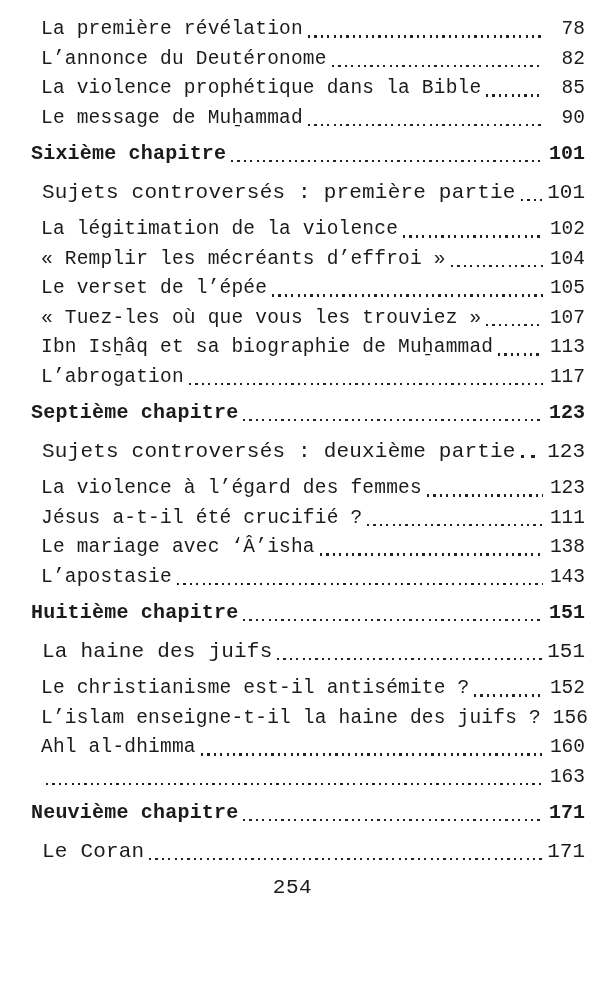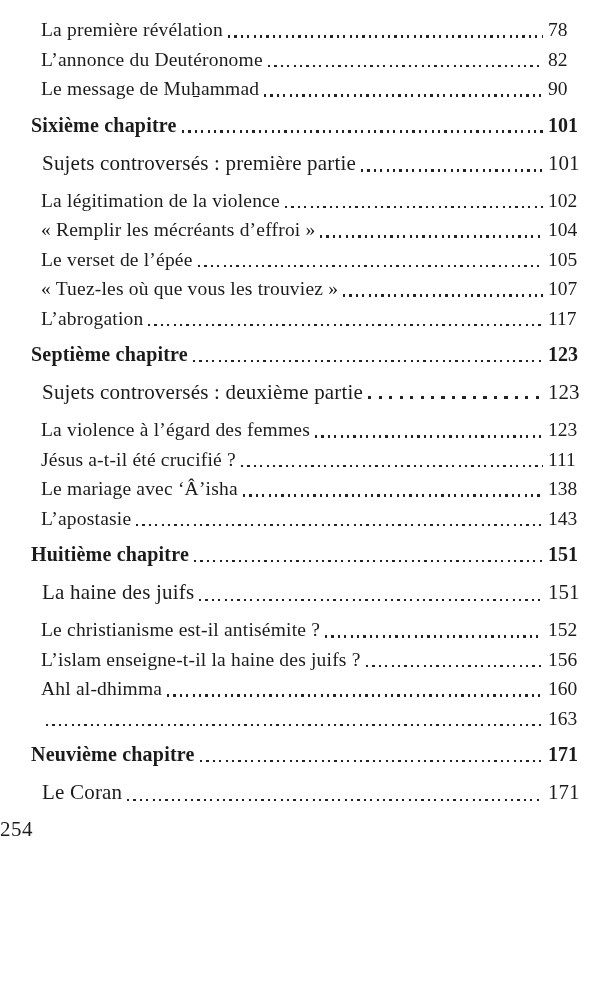--- a/index.html
+++ b/index.html
@@ -2,21 +2,21 @@
 <html><head>
 <meta charset="utf-8">
 <style>
   html, body { margin: 0; padding: 0; background: #ffffff; }
   .page {
     position: relative;
     width: 613px;
     height: 1002px;
     box-sizing: border-box;
     background: #ffffff;
-    font-family: Liberation Serif, serif;
+    font-family: Liberation Mono, monospace;
     color: #1b1b1b;
     padding: 15px 28px 0 0;
     overflow: hidden;
   }
   .row { display: flex; align-items: baseline; }
   .row--sub {
     padding-left: 41px;
     font-size: 19.5px;
     line-height: 29.5px;
   }
@@ -43,41 +43,47 @@
       to right, #232323 0, #232323 2.2px,
       transparent 2.2px, transparent 6.4px);
   }
   .leader--wide {
     height: 3px;
     margin-bottom: 9px;
     background-image: repeating-linear-gradient(
       to right, #232323 0, #232323 3px,
       transparent 3px, transparent 10.5px);
   }
-  .pg { min-width: 37px; text-align: left; white-space: nowrap; }
+  .pg { min-width: 37px; text-align: right; white-space: nowrap; }
   .footer {
+    text-align: center;
     font-size: 21px;
     margin-top: 9px;
     letter-spacing: 0.5px;
   }
 </style>
 </head>
 <body>
 
 <div class="page">
   <div id="toc-list">
       <div class="row row--sub">
     <span class="title">La première révélation</span>
     <span class="leader"></span>
     <span class="pg">78</span>
   </div>
       <div class="row row--sub">
     <span class="title">L’annonce du Deutéronome</span>
     <span class="leader"></span>
     <span class="pg">82</span>
+  </div>
+      <div class="row row--sub">
+    <span class="title">La violence prophétique dans la Bible</span>
+    <span class="leader"></span>
+    <span class="pg">85</span>
   </div>
       <div class="row row--sub">
     <span class="title">Le message de Muẖammad</span>
     <span class="leader"></span>
     <span class="pg">90</span>
   </div>
       <div class="row row--chapter">
     <span class="title">Sixième chapitre</span>
     <span class="leader"></span>
     <span class="pg">101</span>
@@ -99,20 +105,25 @@
   </div>
       <div class="row row--sub">
     <span class="title">Le verset de l’épée</span>
     <span class="leader"></span>
     <span class="pg">105</span>
   </div>
       <div class="row row--sub">
     <span class="title">« Tuez-les où que vous les trouviez »</span>
     <span class="leader"></span>
     <span class="pg">107</span>
+  </div>
+      <div class="row row--sub">
+    <span class="title">Ibn Isẖâq et sa biographie de Muẖammad</span>
+    <span class="leader"></span>
+    <span class="pg">113</span>
   </div>
       <div class="row row--sub">
     <span class="title">L’abrogation</span>
     <span class="leader"></span>
     <span class="pg">117</span>
   </div>
       <div class="row row--chapter">
     <span class="title">Septième chapitre</span>
     <span class="leader"></span>
     <span class="pg">123</span>

